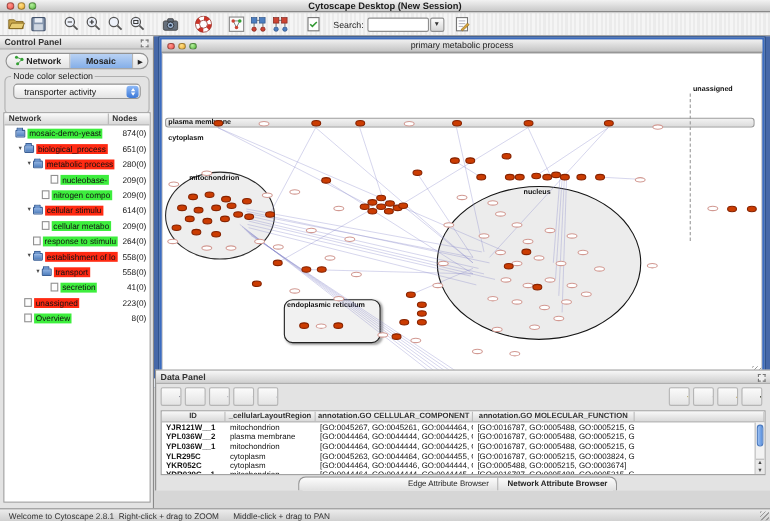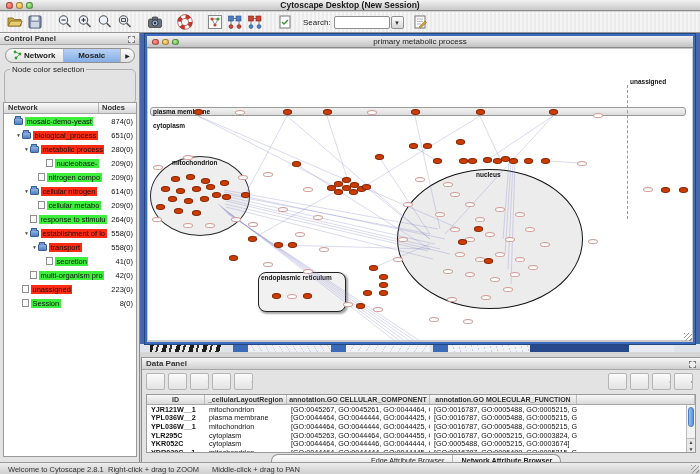--- a/index.html
+++ b/index.html
@@ -98,21 +98,21 @@
     background:rgba(40,40,40,.09); border:1.4px solid #151515; }
   .rg-er { position:absolute; left:110px; top:223px; width:88px; height:40px; border-radius:8px;
     background:#f1f1f1; border:1.3px solid #222; box-shadow:1.5px 1.5px 2px rgba(0,0,0,.35); }
   .rg-unassigned { position:absolute; left:479px; top:36px; height:134px; width:0; border-left:1.5px dashed #999; }
   .on { position:absolute; width:9px; height:5.5px; border-radius:50%; background:#cb3c02; border:0.5px solid #872300; }
   .sn { position:absolute; width:10px; height:5px; border-radius:50%; background:#fff; border:0.6px solid #d29a93; }
   .grip { position:absolute; right:1px; bottom:1px; width:8px; height:8px;
     background:repeating-linear-gradient(135deg,#9a9a9a 0 1px,transparent 1px 3px); }
 
   
-  .data-panel { position:absolute; left:141px; top:357px; width:559px; height:110px;
+  .data-panel { position:absolute; left:141px; top:336px; width:559px; height:110px;
     background:#e3e3e3; border-top:1px solid #979797; border-left:1px solid #8a8a8a; }
   .dp-toolbar { position:absolute; left:4px; right:4px; top:13px; height:21px; display:flex; align-items:center; }
   .dpicon { width:19px; height:17px; display:flex; align-items:center; justify-content:center;
     background:linear-gradient(#fbfbfb,#e3e3e3); border:1px solid #b5b5b5; border-radius:2px; margin-right:3px;padding-left:16px; }
   .dp-right { margin-left:auto; display:flex; }
   .dp-table { position:absolute; left:4px; right:4px; top:36px; bottom:14px; background:#fff; border:1px solid #9a9a9a; overflow:hidden; }
   .dp-thead { display:flex; height:10px; background:linear-gradient(#f8f8f8,#d9d9d9); border-bottom:1px solid #a8a8a8;
     font-size:7px; font-weight:bold; color:#333; }
   .dp-th { border-right:1px solid #bcbcbc; text-align:center; line-height:9px; overflow:hidden; white-space:nowrap; }
   .dp-row { display:flex; height:8.6px; font-size:7.2px; align-items:center; }
@@ -271,20 +271,27 @@
           </svg></span>
         <span>Network</span>
       </div>
       <div class="cp-tab selected">
         <span>Mosaic</span>
       </div>
       <div class="cp-tab-arrow">▶</div>
     </div>
   <div class="nc-box"></div>
   <span class="nc-legend abs">Node color selection</span>
+  <div class="aqua-combo">
+    <span>transporter activity</span>
+    <span class="combo-stepper">
+        <i class="st-up"></i>
+        <i class="st-dn"></i>
+      </span>
+  </div>
   <div class="check-row">
     <span class="aqua-check"></span>
     <span class="check-label">Select nodes</span>
   </div>
   <div class="tree-box">
     <div class="tree-header">
       <span class="th-net">Network</span>
       <span class="th-nodes">Nodes</span>
     </div>
     <div id="tree-rows">
@@ -320,21 +327,21 @@
           <span style="width: 27px; flex: 0 0 auto;"></span>
           <span class="exp"></span>
           <span class="ficon"></span>
           <span class="lbl green">nitrogen compo</span>
           <span class="cnt">209(0)</span>
         </div>
         <div class="tree-row">
           <span style="width: 19px; flex: 0 0 auto;"></span>
           <span class="exp">▼</span>
           <span class="fold"></span>
-          <span class="lbl red">cellular nitrogen</span>
+          <span class="lbl red">cellular stimulu</span>
           <span class="cnt">614(0)</span>
         </div>
         <div class="tree-row">
           <span style="width: 27px; flex: 0 0 auto;"></span>
           <span class="exp"></span>
           <span class="ficon"></span>
           <span class="lbl green">cellular metabo</span>
           <span class="cnt">209(0)</span>
         </div>
         <div class="tree-row">
@@ -359,38 +366,31 @@
           <span class="cnt">558(0)</span>
         </div>
         <div class="tree-row">
           <span style="width: 35px; flex: 0 0 auto;"></span>
           <span class="exp"></span>
           <span class="ficon"></span>
           <span class="lbl green">secretion</span>
           <span class="cnt">41(0)</span>
         </div>
         <div class="tree-row">
-          <span style="width: 19px; flex: 0 0 auto;"></span>
-          <span class="exp"></span>
-          <span class="ficon"></span>
-          <span class="lbl green">multi-organism pro</span>
-          <span class="cnt">42(0)</span>
-        </div>
-        <div class="tree-row">
           <span style="width: 11px; flex: 0 0 auto;"></span>
           <span class="exp"></span>
           <span class="ficon"></span>
           <span class="lbl red">unassigned</span>
           <span class="cnt">223(0)</span>
         </div>
         <div class="tree-row">
           <span style="width: 11px; flex: 0 0 auto;"></span>
           <span class="exp"></span>
           <span class="ficon"></span>
-          <span class="lbl green">Session</span>
+          <span class="lbl green">Overview</span>
           <span class="cnt">8(0)</span>
         </div>
       </div>
   </div>
 </div>
 
 <div class="desktop">
   <div class="strip">
     <div class="fr" style="left:10px;width:72px;background:repeating-linear-gradient(105deg,#1c1c1c 0 4px,#e6e6e6 4px 7px,#2e2e2e 7px 9px,#ededed 9px 13px)"></div>
     <div class="fr" style="left:93px;width:15px;background:#3a6ab8"></div>

